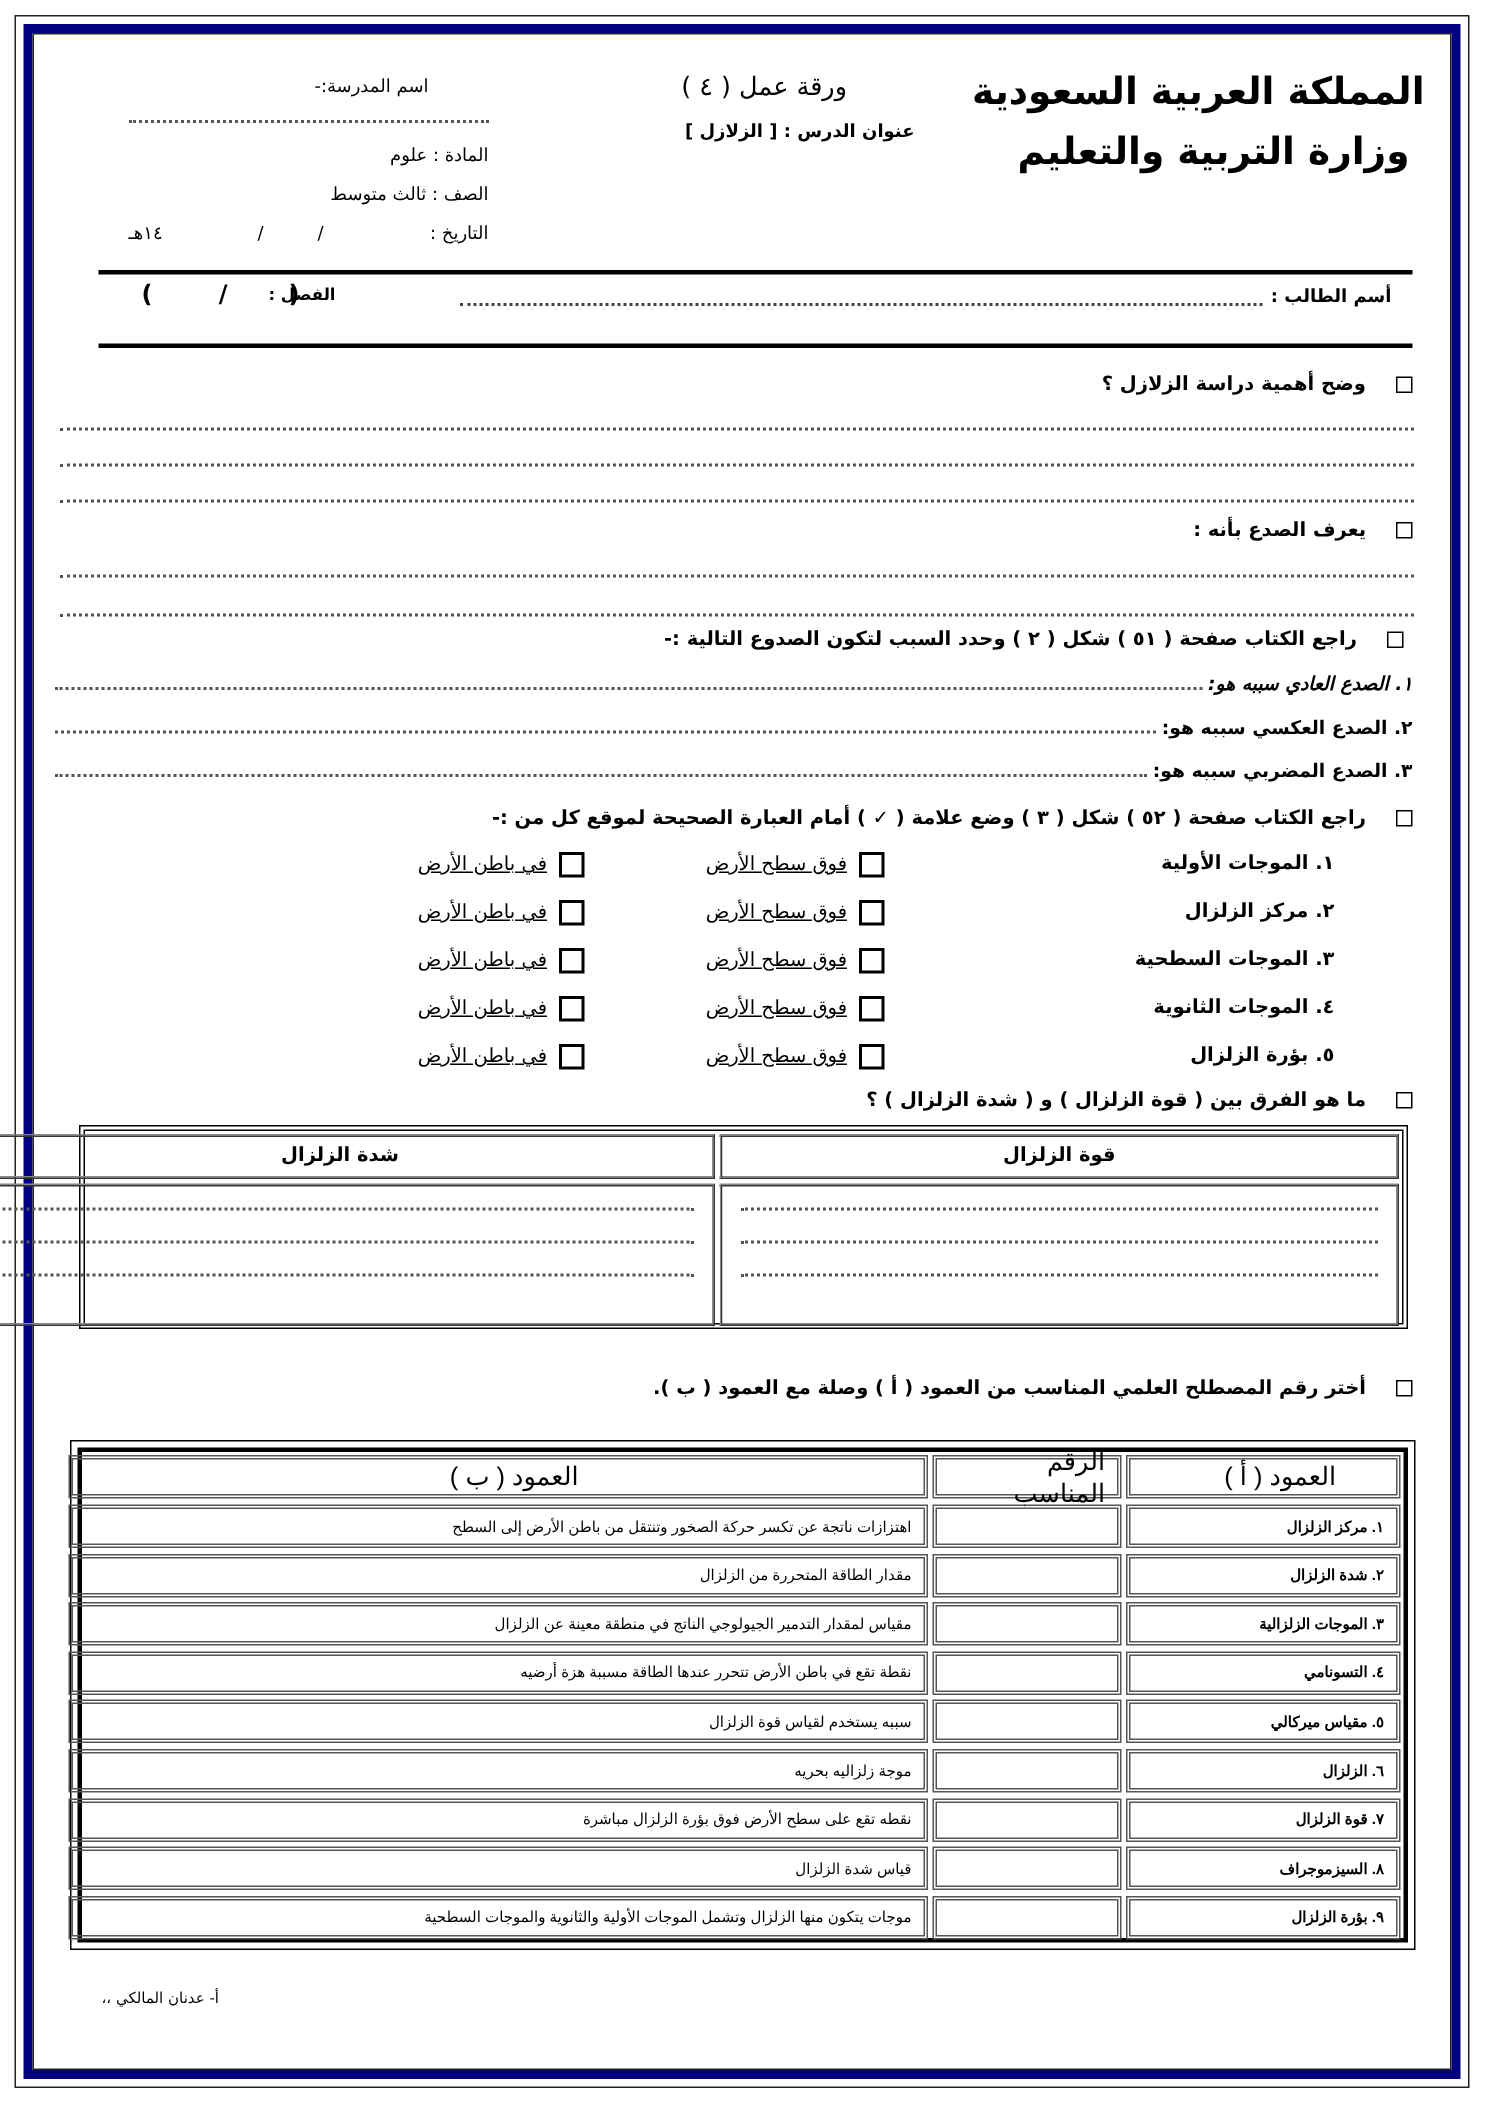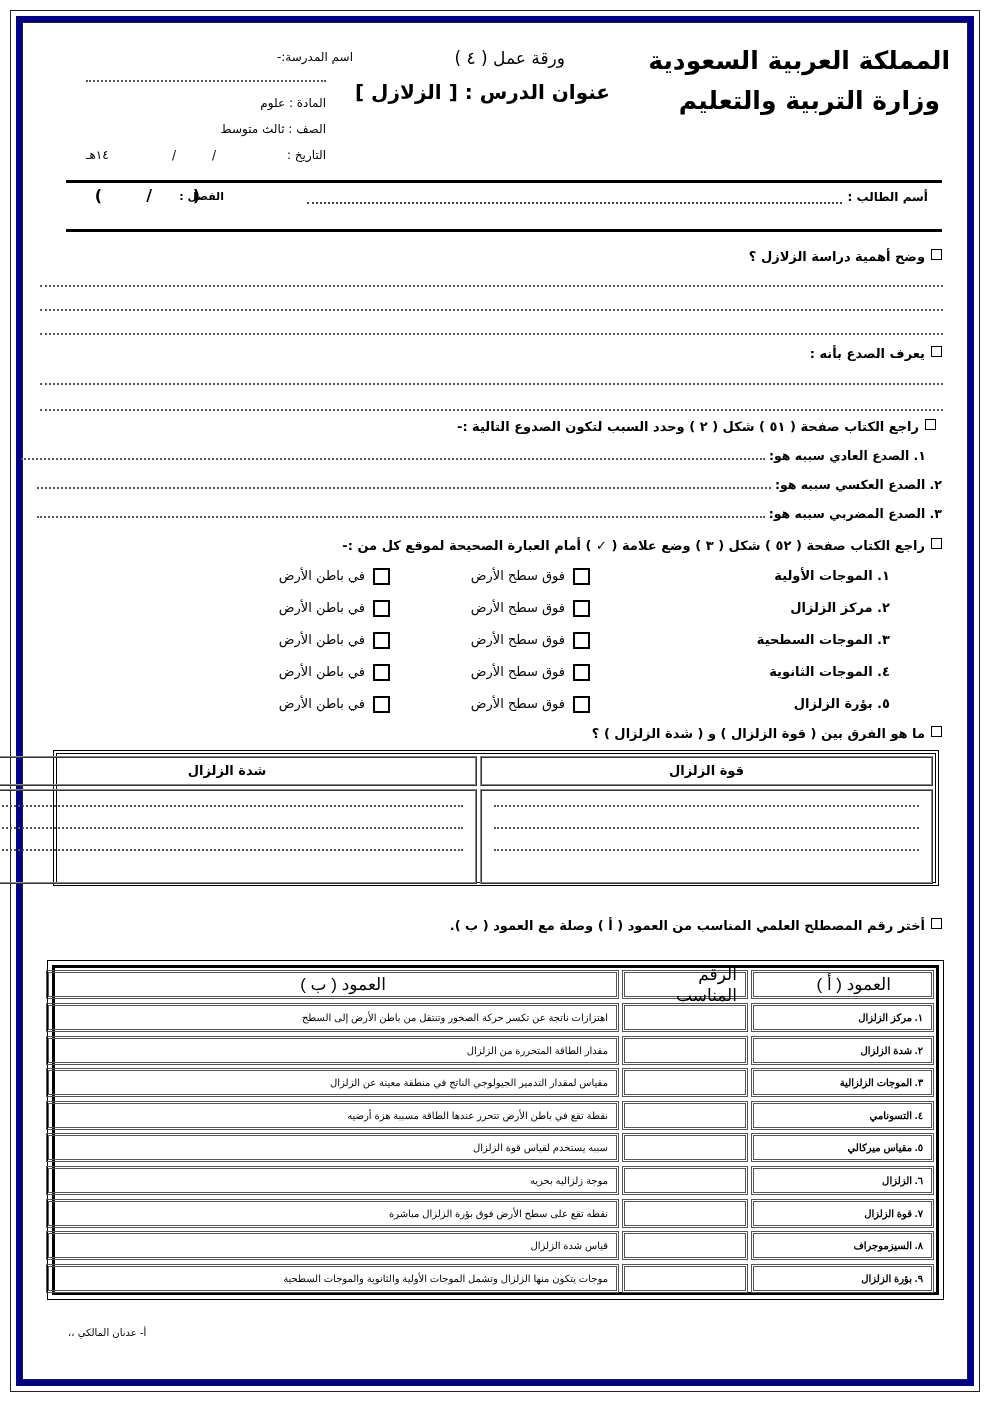--- a/index.html
+++ b/index.html
@@ -10,53 +10,53 @@
   .frame-outer { position: absolute; left: 10px; top: 10px; width: 970px; height: 1382px; border: 1px solid #222; }
   .frame-blue { position: absolute; left: 16px; top: 16px; width: 958px; height: 1370px; border: 6px solid #000080; }
   .frame-inner { position: absolute; left: 22px; top: 22px; width: 946px; height: 1358px; border: 1px solid #222; }
 
   .abs { position: absolute; }
 
   
   .kingdom { right: 40px; top: 46px; font-size: 25px; font-weight: bold; letter-spacing: 0.5px; }
   .ministry { right: 50px; top: 86px; font-size: 25px; font-weight: bold; }
   .sheet-no { right: 425px; top: 48px; font-size: 17px; }
-  .lesson-title { right: 380px; top: 80px; font-size: 20px; font-weight: bold; }
+  .lesson-title { right: 380px; top: 80px; font-size: 12px; font-weight: bold; }
 
   .info { font-size: 12px; }
-  .school-label { right: 637px; top: 50px; }
+  .school-label { right: 704px; top: 50px; }
   .school-dots { right: 664px; top: 72px; width: 240px; border-bottom: 2px dotted #555; height: 10px; }
   .subject { right: 664px; top: 96px; }
   .grade { right: 664px; top: 122px; }
   .date { right: 664px; top: 148px; width: 240px; }
   .date .d-label { float: right; }
   .date .d-slash1 { position: absolute; right: 110px; }
   .date .d-slash2 { position: absolute; right: 150px; }
   .date .d-year { position: absolute; left: 0; }
 
   .rule { left: 66px; width: 876px; height: 3px; background: #000; }
   .rule-top { top: 180px; }
   .rule-bot { top: 229px; }
   .student-label { right: 62px; top: 190px; font-size: 12px; font-weight: bold; }
   .student-dots { right: 148px; top: 196px; width: 535px; border-bottom: 2px dotted #444; height: 8px; }
   .class-label { right: 766px; top: 190px; font-size: 11px; font-weight: bold; }
   .class-brackets { right: 790px; top: 186px; font-size: 16px; font-weight: bold; width: 110px; }
   .class-brackets span { position: absolute; }
 
   
-  .q { font-size: 13px; font-weight: bold; display: flex; gap: 6px; }
+  .q { font-size: 13px; font-weight: bold; display: flex; align-items: center; gap: 20px; }
   .cbox { display: inline-block; width: 11px; height: 11px; border: 1.5px solid #000; background: #fff; flex: none; }
   .dotline { position: absolute; left: 40px; width: 903px; border-bottom: 2px dotted #555; height: 2px; }
 
   .sub { font-size: 12.5px; font-weight: bold; display: flex; align-items: center; }
   .sub .dots { border-bottom: 2px dotted #555; height: 8px; margin-right: 4px; }
 
   .loc-row { position: absolute; right: 0; width: 990px; height: 24px; }
   .loc-item { position: absolute; right: 100px; font-size: 13px; font-weight: bold; }
-  .loc-opt { position: absolute; font-size: 13px; display: flex; gap: 8px; }
+  .loc-opt { position: absolute; font-size: 13px; display: flex; align-items: center; gap: 8px; text-decoration: underline; }
   .loc-opt .obox { width: 17px; height: 17px; border: 2px solid #000; display: inline-block; }
   .loc-opt1 { right: 400px; }
   .loc-opt2 { right: 600px; }
 
   
   .diff-table { position: absolute; left: 53px; top: 750px; width: 886px; height: 136px; border: 3px double #000; border-width: 4px; border-style: double; }
   .diff-col { position: absolute; top: 2px; height: 128px; }
   .diff-head { position: absolute; top: 0; left: 0; right: 0; height: 30px; border: 2px ridge #888; font-size: 13px; font-weight: bold; text-align: center; line-height: 26px; }
   .diff-body { position: absolute; top: 33px; left: 0; right: 0; bottom: 0; border: 2px ridge #888; }
   .diff-body .dl { position: absolute; left: 12px; right: 12px; border-bottom: 2px dotted #555; }
@@ -121,21 +121,21 @@
   <span class="cbox"></span>
   <span>يعرف الصدع بأنه :</span>
 </div>
 <div class="dotline" style="top:383px;"></div>
 <div class="dotline" style="top:409px;"></div>
 
 <div class="abs q" style="right:54px; top:419px;">
   <span class="cbox"></span>
   <span>راجع الكتاب صفحة ( ٥١ ) شكل ( ٢ ) وحدد السبب لتكون الصدوع التالية :-</span>
 </div>
-<div class="abs sub" style="right:64px; top:448px; width:905px;">
+<div class="abs sub" style="right:48px; top:448px; width:905px;font-style:italic;">
   <span>١. الصدع العادي سببه هو:</span>
   <span class="dots" style="flex:1;"></span>
 </div>
 <div class="abs sub" style="right:48px; top:477px; width:905px;">
   <span>٢. الصدع العكسي سببه هو:</span>
   <span class="dots" style="flex:1;"></span>
 </div>
 <div class="abs sub" style="right:48px; top:506px; width:905px;">
   <span>٣. الصدع المضربي سببه هو:</span>
   <span class="dots" style="flex:1;"></span>

